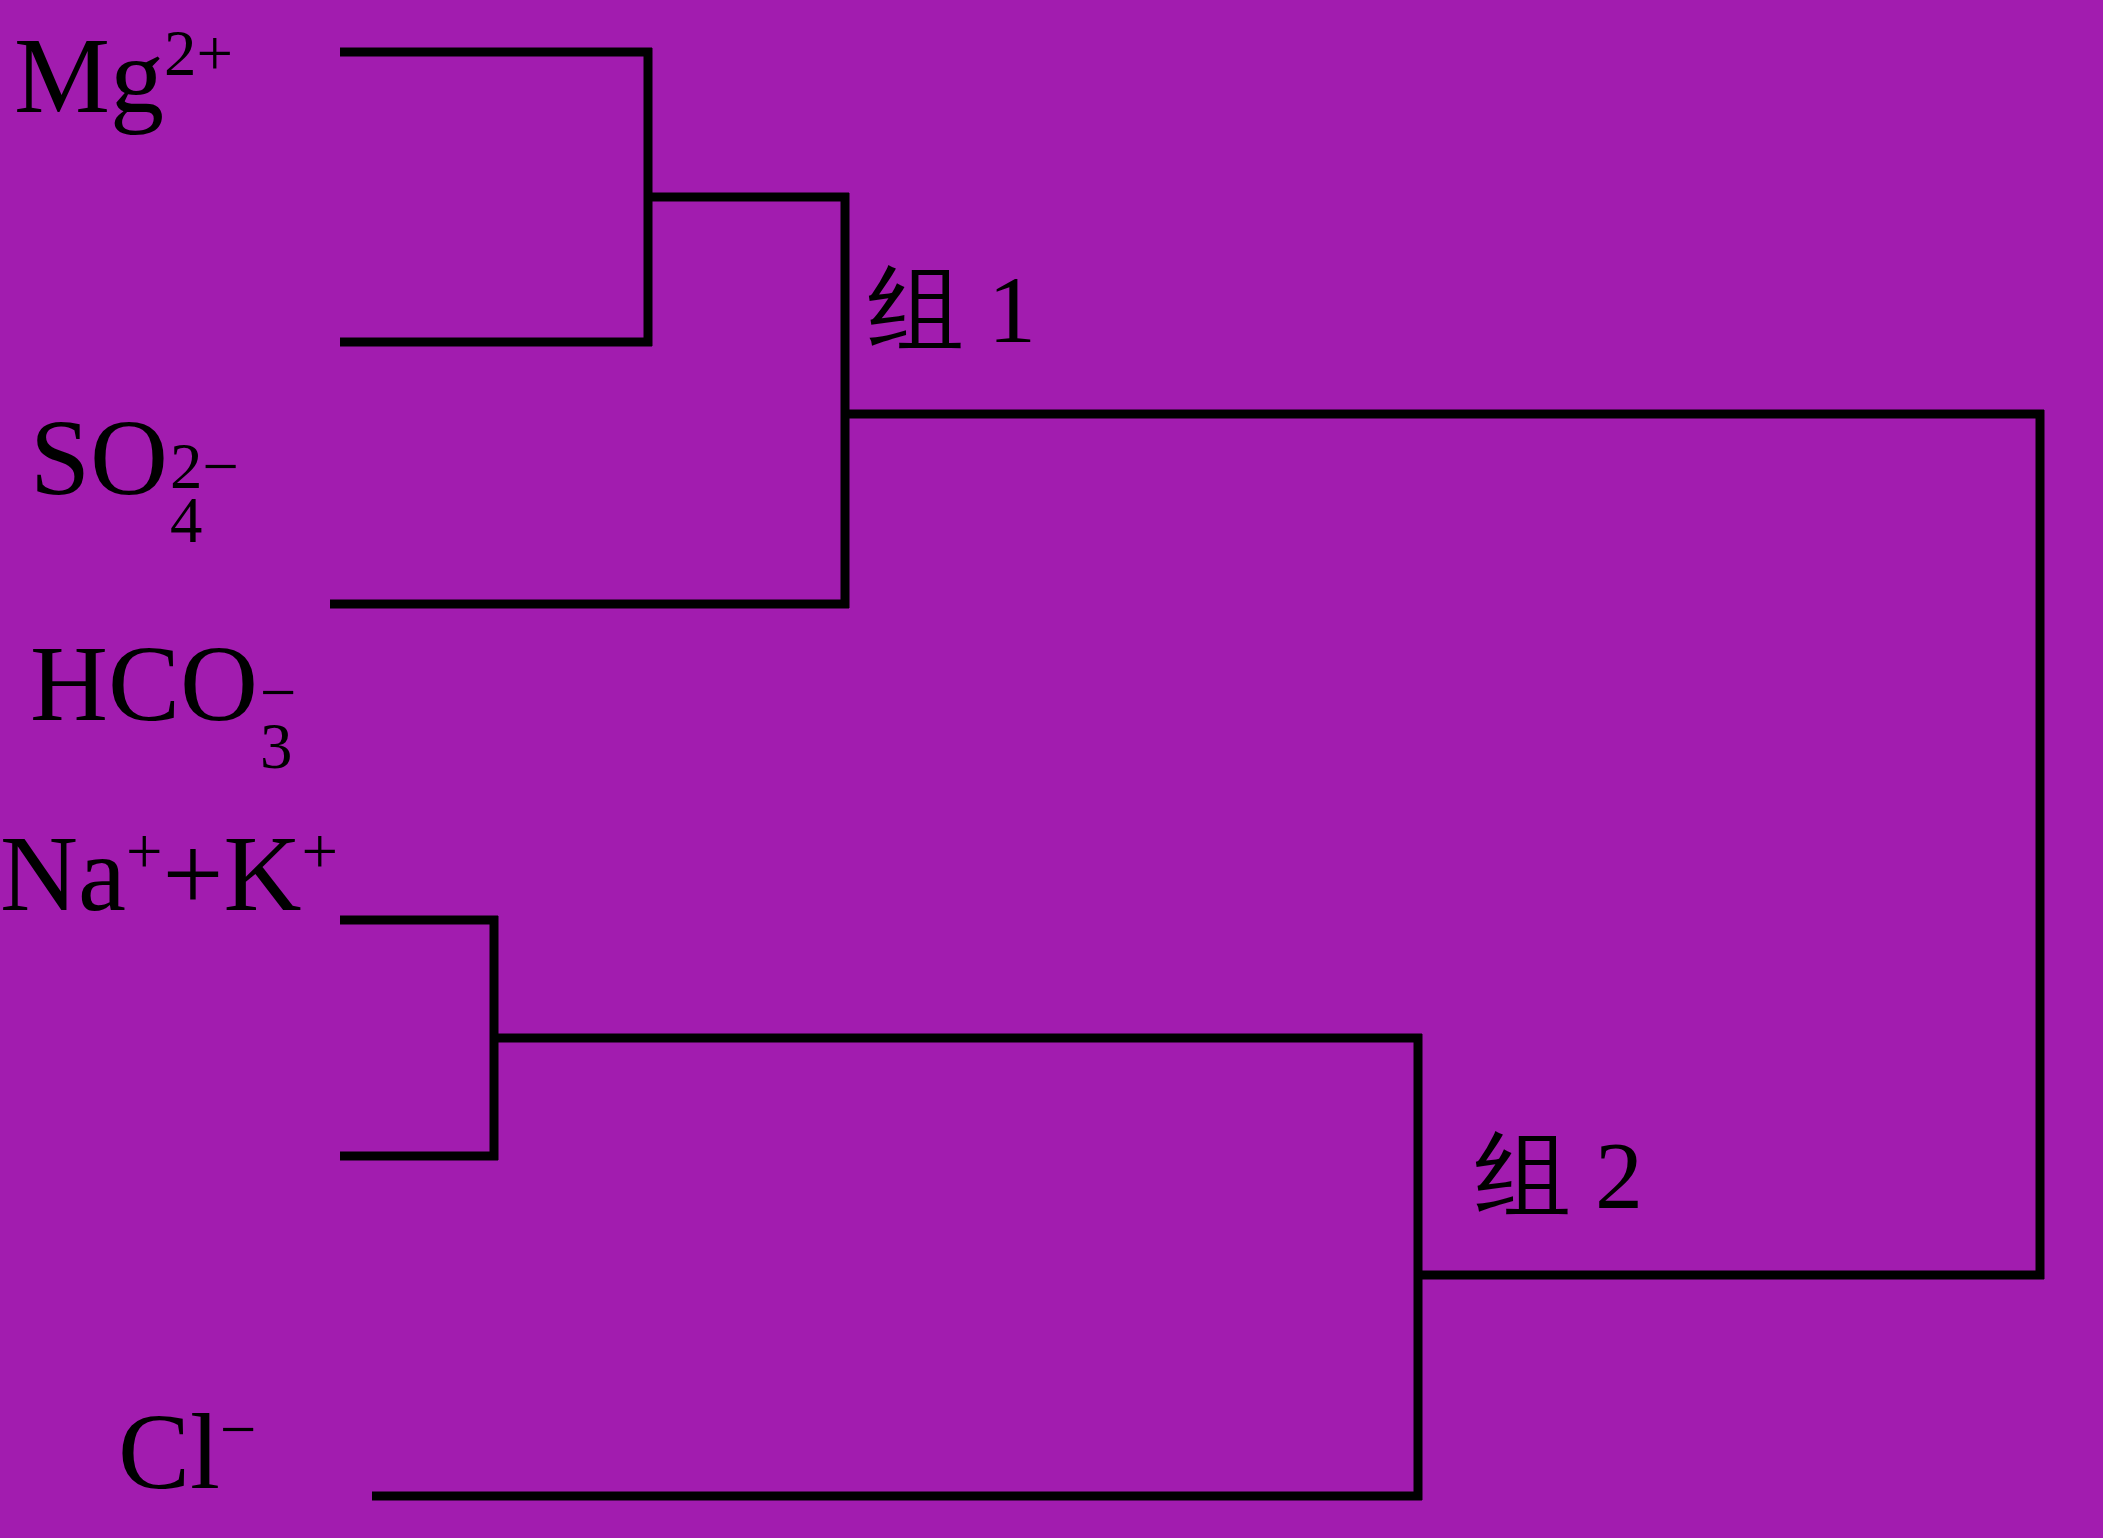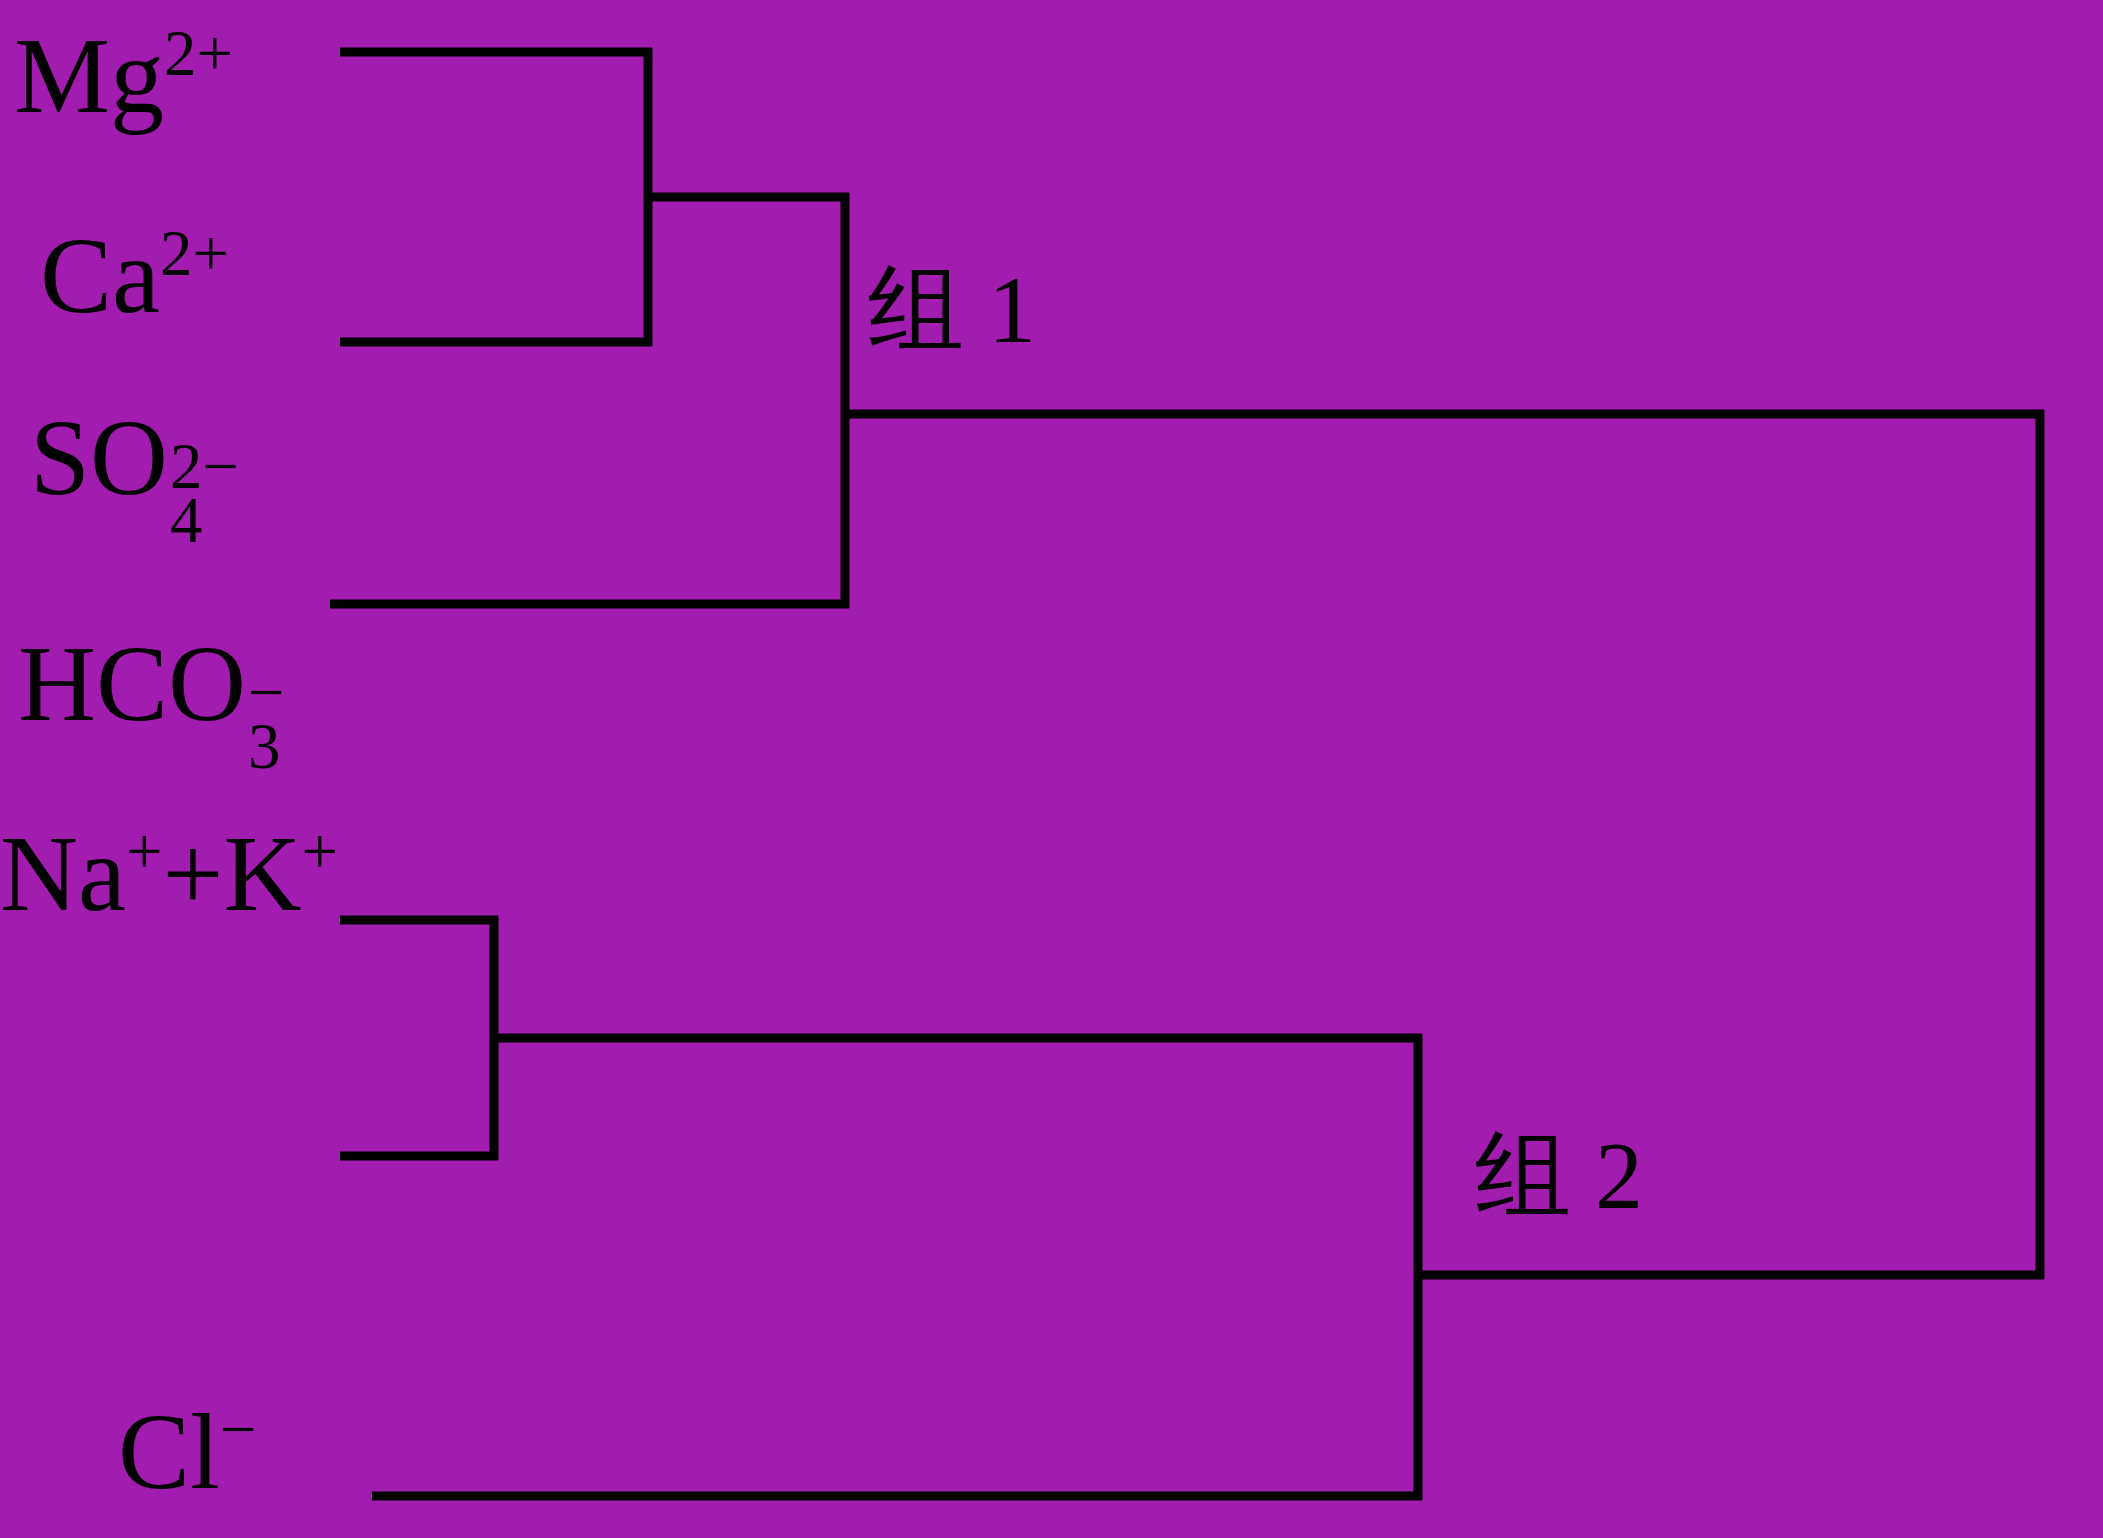--- a/index.html
+++ b/index.html
@@ -106,29 +106,26 @@
       <line x1="1414" y1="1275" x2="2044" y2="1275"></line>
 
       <line x1="2040" y1="410" x2="2040" y2="1279"></line>
     </g>
   </svg>
 
   <div class="leaf-label" style="left:14px; top:22px;">
     <span>Mg</span><sup class="chg">2+</sup>
   </div>
 
-  <div class="leaf-label" style="left:40px; top:222px;">
-    <span>Ca</span><sup class="chg">2+</sup>
-  </div>
 
   <div class="leaf-label" style="left:30px; top:404px;text-align:right;">
     <span>SO</span><span class="stack"><span class="sup">2−</span><span class="sub">4</span></span>
   </div>
 
-  <div class="leaf-label" style="left:18px; top:630px;text-align:center;">
+  <div class="leaf-label" style="left:30px; top:630px;text-align:center;">
     <span>HCO</span><span class="stack"><span class="sup">−</span><span class="sub">3</span></span>
   </div>
 
   <div class="leaf-label" style="left:118px; top:1398px;">
     <span>Cl</span><sup class="chg">−</sup>
   </div>
 
   <div class="leaf-label" style="left:0px; top:820px;">
     <span>Na</span><sup class="chg">+</sup><span>+K</span><sup class="chg">+</sup>
   </div>

